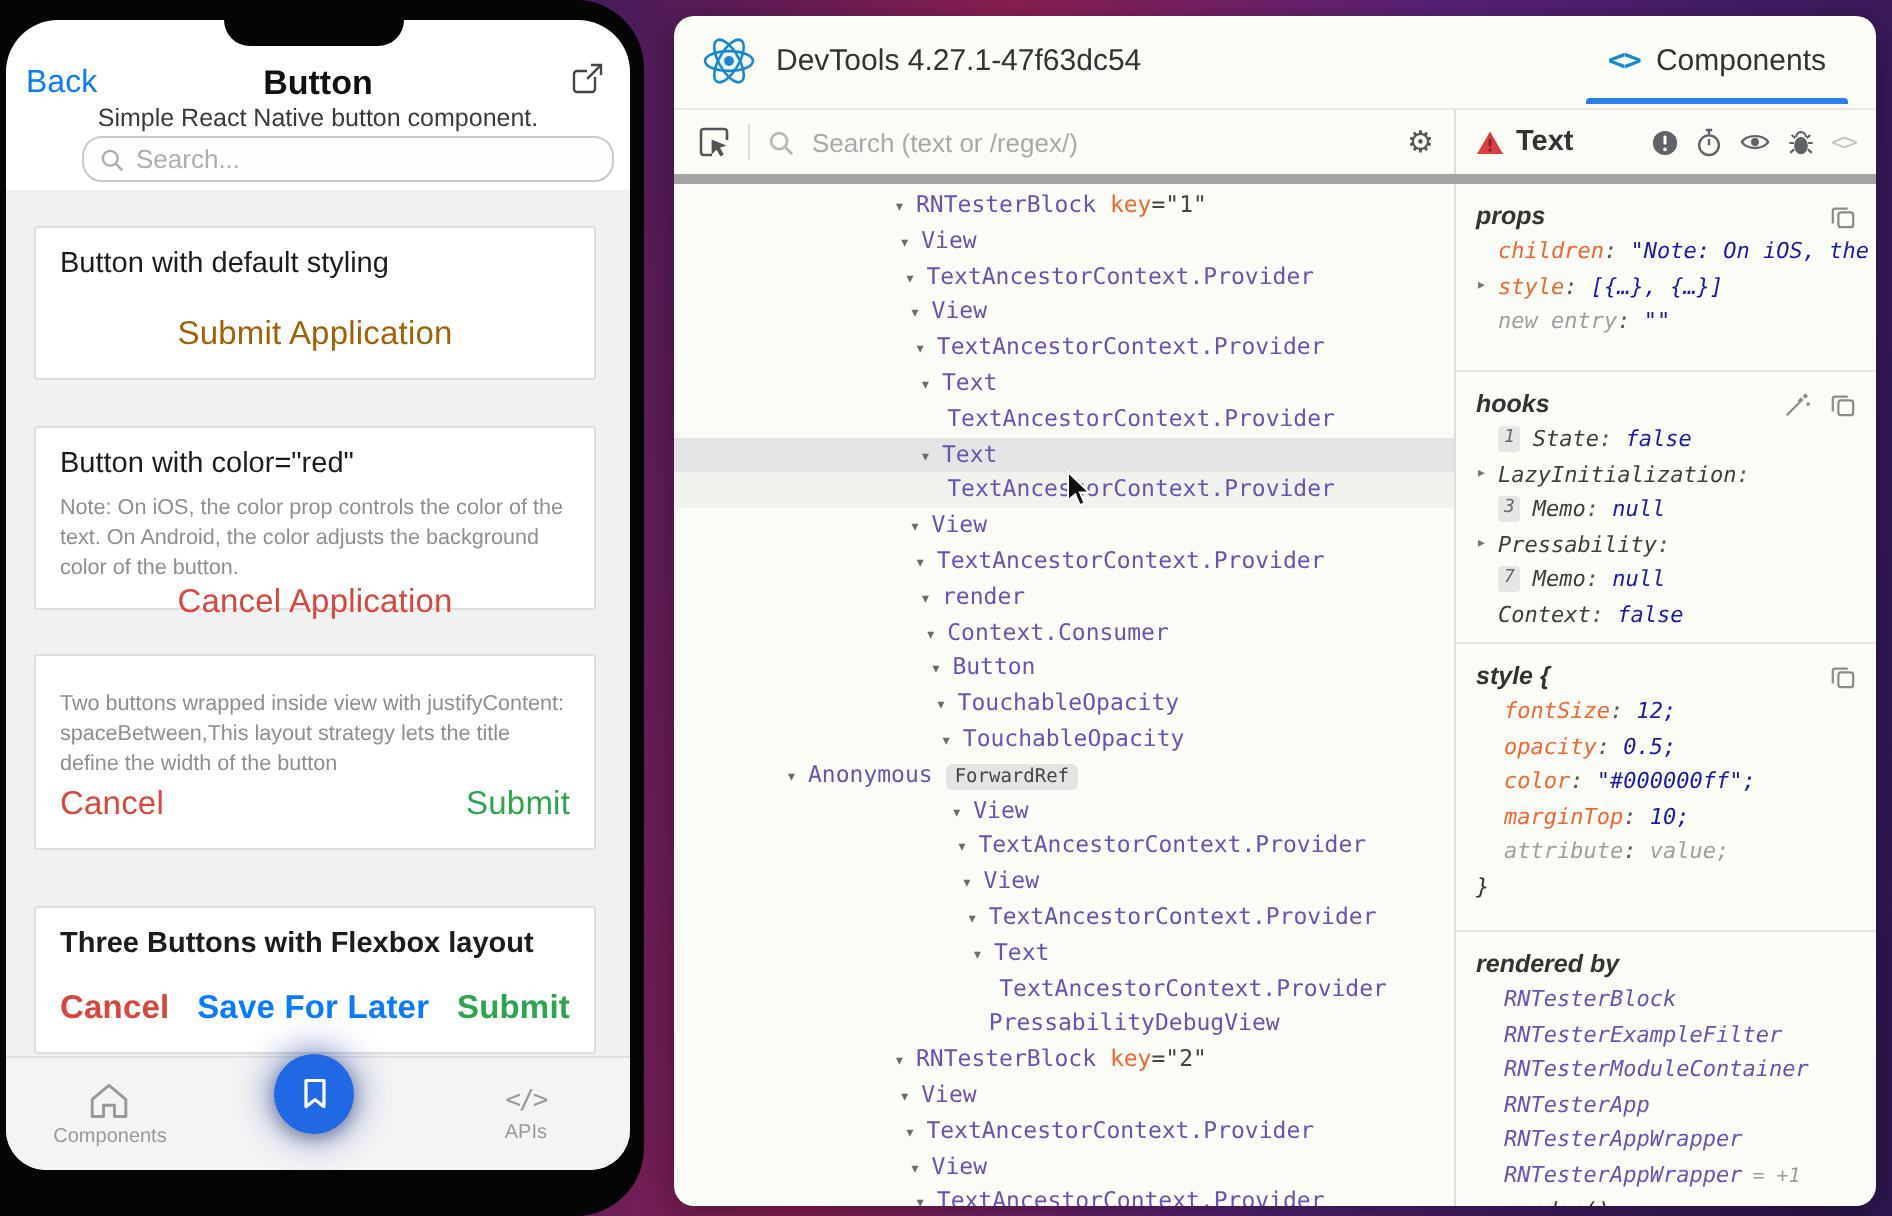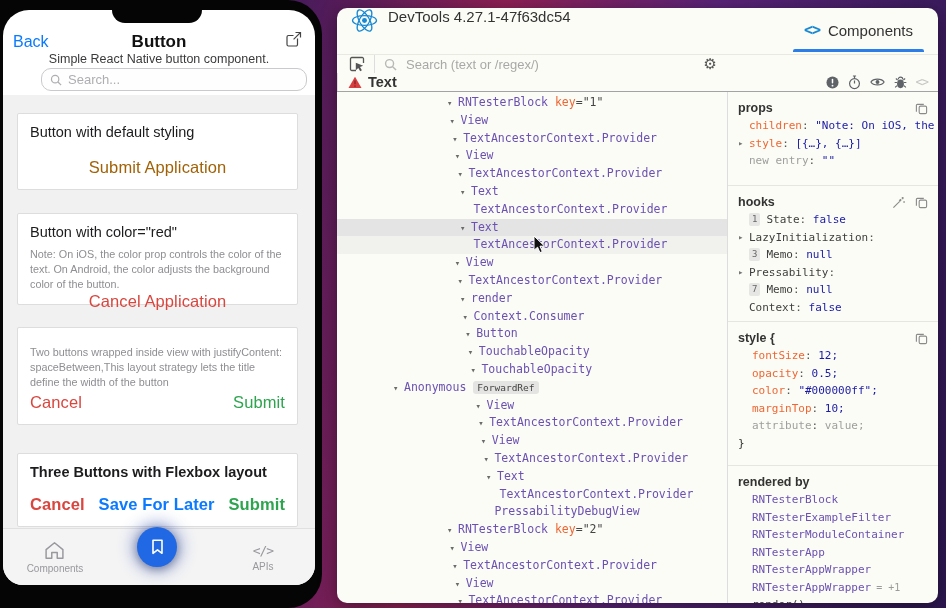--- a/index.html
+++ b/index.html
@@ -37,30 +37,30 @@
     background:#2068e4; display:flex; align-items:center; justify-content:center; z-index:5;
     box-shadow:0 0 16px 4px rgba(40,70,170,.45), 0 2px 8px rgba(0,0,0,.35); }
   .tabbar { position:absolute; left:0; top:518px; width:100%; height:57px;
     background:rgba(244,244,245,.96); border-top:1px solid rgba(0,0,0,.08); display:flex; }
   .tab-slot { width:33.33%; display:flex; flex-direction:column; align-items:center; justify-content:center; gap:3px; color:#98989d; }
   .tab-slot .tlabel { font-size:10px; }
   .apis-glyph { font-family:"DejaVu Sans Mono",monospace; font-size:13px; color:#98989d; letter-spacing:-1px; }
   
   .devtools { position:absolute; left:337px; top:8px; width:601px; height:595px; background:#fcfcf6;
     border-radius:10px; overflow:hidden; box-shadow:0 4px 18px rgba(0,0,0,.4); }
-  .dt-header { height:47px; display:flex; padding:0 10px 2px 14px; border-bottom:1px solid #e9e9e2; }
+  .dt-header { height:47px; display:flex; align-items:center; padding:0 10px 2px 14px; border-bottom:1px solid #e9e9e2; }
   .dt-title { font-size:15px; color:#333; margin-left:10px; }
   .dt-tabs { margin-left:auto; display:flex; align-items:stretch; height:100%; }
   .dt-tab { display:flex; align-items:center; gap:8px; padding:0 15px; font-size:15px; color:#333; position:relative; }
   .dt-tab.active::after { content:""; position:absolute; left:4px; right:4px; bottom:0; height:3px;
     background:#2b7de9; border-radius:2px 2px 0 0; }
   .chev-ic { font-family:"DejaVu Sans Mono",monospace; font-weight:bold; color:#1788d4; font-size:15px; letter-spacing:-1px; }
   .bars-ic { display:flex; align-items:flex-end; gap:2px; height:14px; }
   .bars-ic i { width:3.5px; background:#1788d4; border-radius:1px; }
-  .dt-toolbar { height:37px; display:flex; border-bottom:1px solid #a3a3a3;flex-direction:column; }
+  .dt-toolbar { height:37px; display:flex; border-bottom:5px solid #a3a3a3; }
   .tb-left { width:390px; display:flex; align-items:center; padding:0 10px 0 12px; gap:9px; }
   .tb-divider { width:1px; height:18px; background:#ddd; }
   .tb-placeholder { font-size:13px; color:#a8a8a8; flex:1; }
   .gear { font-family:"DejaVu Sans",sans-serif; color:#555; font-size:15px; }
   .tb-right { flex:1; border-left:1px solid #ddd; display:flex; align-items:center; padding:0 10px; gap:6px; }
   .sel-name { font-size:14.5px; font-weight:bold; color:#333; }
   .tb-icons { margin-left:auto; display:flex; align-items:center; gap:9px; }
   .src-glyph { font-family:"DejaVu Sans Mono",monospace; font-size:12px; color:#c4c4c4; letter-spacing:-1px; }
   .dt-main { display:flex; height:511px; }
   
@@ -68,21 +68,21 @@
   .trow { height:17.8px; line-height:17.8px; white-space:nowrap; }
   .trow.sel { background:#e4e4e4; }
   .trow.hov { background:#f1f1ee; }
   .t-arrow { display:inline-block; width:11px; color:#6b6b6b; font-size:9px; }
   .t-name { color:#6a51b2; }
   .t-akey { color:#ef6632; }
   .t-aval { color:#444; }
   .t-badge { margin-left:7px; background:#e4e4e2; color:#444; font-size:9.5px; padding:1px 4px; border-radius:3px; }
   
   .panel { flex:1; border-left:1px solid #ddd; font-family:"DejaVu Sans Mono",monospace; font-size:11px; overflow:hidden; }
-  .sect { padding:7px 10px 8px 10px; border-bottom:1px solid #e6e6e0; }
+  .sect { padding:7px 10px 8px 10px; border-bottom:1px solid #e6e6e0;font-style:italic; }
   .sect-h { font-family:"Liberation Sans",sans-serif; font-size:12.5px; font-weight:bold; color:#333;
     display:flex; align-items:center; height:18px; }
   .sect-icons { margin-left:auto; display:flex; gap:10px; }
   .kv { line-height:17.5px; white-space:nowrap; display:flex; }
   .kv .aw { width:11px; color:#777; font-size:9px; flex:none; }
   .pkey { color:#ef6632; } .pkey.muted { color:#9e9e9e; }
   .pcolon { color:#555; }
   .pval { color:#1a1aa6; } .pval.muted { color:#9e9e9e; }
   .hname { color:#3d3d3d; }
   .hbadge { background:#e6e6e4; color:#666; font-size:9px; padding:0 3px; border-radius:2px;

